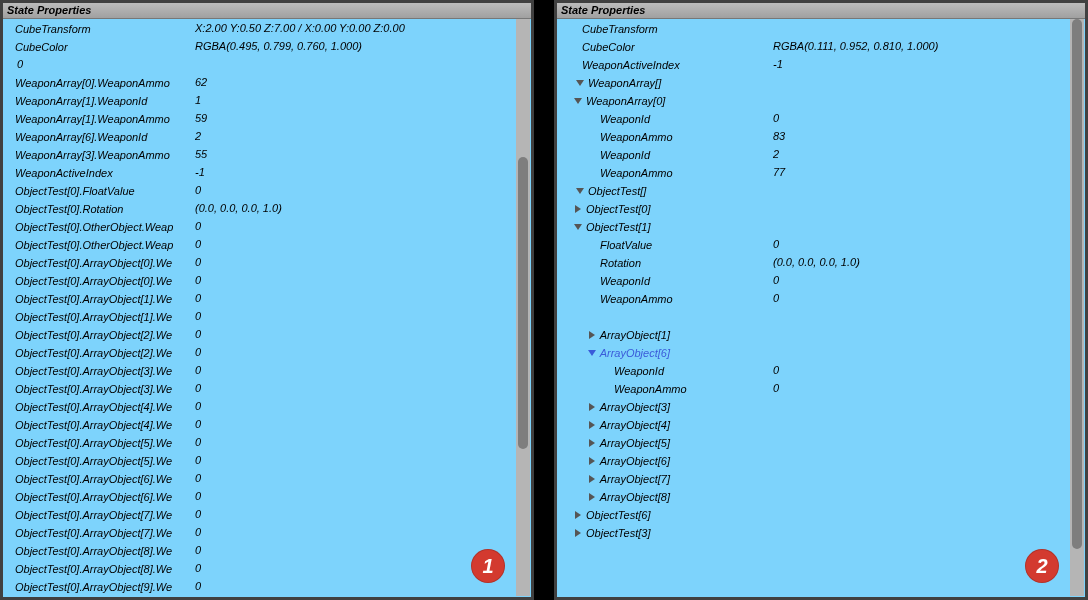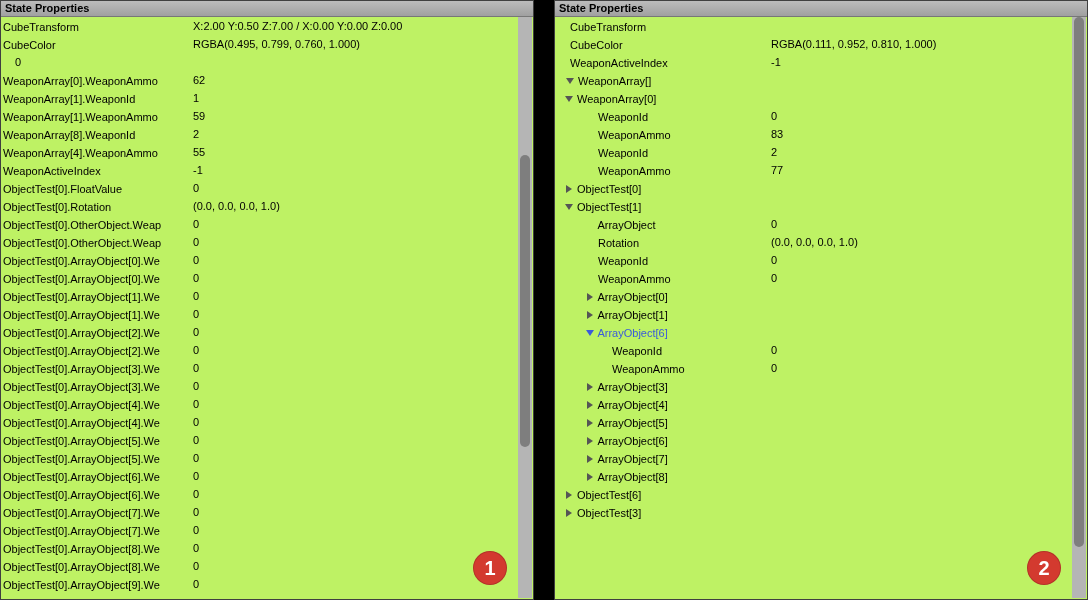--- a/index.html
+++ b/index.html
@@ -19,25 +19,26 @@
     height: 100%;
   }
   .gutter {
     flex: 0 0 20px;
     background: #000;
     display: flex;
     justify-content: flex-end;
   }
   .panel {
     flex: 1 1 0;
-    background: #bef264;
+    background: #7dd3fc;
     position: relative;
     overflow: hidden;
-    border: 1px solid #404040;
+    border: 3px solid #404040;
     box-sizing: border-box;
+    font-style: italic;
   }
   .panel-header {
     height: 16px;
     background: linear-gradient(#bcbcbc, #a0a0a0);
     border-bottom: 1px solid #777;
     font-weight: bold;
     padding: 1px 4px 0 4px;
     box-sizing: border-box;
     font-size: 11px;
   }
@@ -73,23 +74,23 @@
   .arrow {
     display: inline-block;
     width: 10px;
     text-align: center;
   }
   .arrow svg { vertical-align: -1px; }
   .label-text { vertical-align: middle; }
   .selected .label-text { color: #3a5bd9; }
   .selected .arrow path { fill: #3a5bd9; }
   
-  .i0 { padding-left: 2px; }
-  .i1 { padding-left: 10px; }
-  .i2 { padding-left: 9px; }
+  .i0 { padding-left: 12px; }
+  .i1 { padding-left: 18px; }
+  .i2 { padding-left: 16px; }
   .i3 { padding-left: 30px; }
   .i4 { padding-left: 44px; }
 
   
   .scrollbar {
     position: absolute;
     right: 1px;
     width: 14px;
     background: #b5b5b5;
   }
@@ -145,25 +146,25 @@
         </div>
         <div class="row">
           <div class="cell-label i0"><span class="label-text">WeaponArray[1].WeaponId</span></div>
           <div class="cell-value">1</div>
         </div>
         <div class="row">
           <div class="cell-label i0"><span class="label-text">WeaponArray[1].WeaponAmmo</span></div>
           <div class="cell-value">59</div>
         </div>
         <div class="row">
-          <div class="cell-label i0"><span class="label-text">WeaponArray[8].WeaponId</span></div>
+          <div class="cell-label i0"><span class="label-text">WeaponArray[6].WeaponId</span></div>
           <div class="cell-value">2</div>
         </div>
         <div class="row">
-          <div class="cell-label i0"><span class="label-text">WeaponArray[4].WeaponAmmo</span></div>
+          <div class="cell-label i0"><span class="label-text">WeaponArray[3].WeaponAmmo</span></div>
           <div class="cell-value">55</div>
         </div>
         <div class="row">
           <div class="cell-label i0"><span class="label-text">WeaponActiveIndex</span></div>
           <div class="cell-value">-1</div>
         </div>
         <div class="row">
           <div class="cell-label i0"><span class="label-text">ObjectTest[0].FloatValue</span></div>
           <div class="cell-value">0</div>
         </div>
@@ -302,51 +303,54 @@
         </div>
         <div class="row">
           <div class="cell-label i3"><span class="arrow"></span><span class="label-text"> WeaponId</span></div>
           <div class="cell-value">2</div>
         </div>
         <div class="row">
           <div class="cell-label i3"><span class="arrow"></span><span class="label-text"> WeaponAmmo</span></div>
           <div class="cell-value">77</div>
         </div>
         <div class="row">
+          <div class="cell-label i1"><span class="arrow"><svg width="8" height="8">
+                <path d="M0 1 L8 1 L4 7 Z" fill="#555"></path>
+              </svg></span><span class="label-text"> ObjectTest[]</span></div>
+          <div class="cell-value"></div>
+        </div>
+        <div class="row">
           <div class="cell-label i2"><span class="arrow"><svg width="8" height="8">
                 <path d="M1 0 L7 4 L1 8 Z" fill="#555"></path>
               </svg></span><span class="label-text"> ObjectTest[0]</span></div>
           <div class="cell-value"></div>
         </div>
         <div class="row">
           <div class="cell-label i2"><span class="arrow"><svg width="8" height="8">
                 <path d="M0 1 L8 1 L4 7 Z" fill="#555"></path>
               </svg></span><span class="label-text"> ObjectTest[1]</span></div>
           <div class="cell-value"></div>
         </div>
         <div class="row">
-          <div class="cell-label i3"><span class="arrow"></span><span class="label-text"> ArrayObject</span></div>
+          <div class="cell-label i3"><span class="arrow"></span><span class="label-text"> FloatValue</span></div>
           <div class="cell-value">0</div>
         </div>
         <div class="row">
           <div class="cell-label i3"><span class="arrow"></span><span class="label-text"> Rotation</span></div>
           <div class="cell-value">(0.0, 0.0, 0.0, 1.0)</div>
         </div>
         <div class="row">
           <div class="cell-label i3"><span class="arrow"></span><span class="label-text"> WeaponId</span></div>
           <div class="cell-value">0</div>
         </div>
         <div class="row">
           <div class="cell-label i3"><span class="arrow"></span><span class="label-text"> WeaponAmmo</span></div>
           <div class="cell-value">0</div>
         </div>
         <div class="row">
-          <div class="cell-label i3"><span class="arrow"><svg width="8" height="8">
-                <path d="M1 0 L7 4 L1 8 Z" fill="#555"></path>
-              </svg></span><span class="label-text"> ArrayObject[0]</span></div>
           <div class="cell-value"></div>
         </div>
         <div class="row">
           <div class="cell-label i3"><span class="arrow"><svg width="8" height="8">
                 <path d="M1 0 L7 4 L1 8 Z" fill="#555"></path>
               </svg></span><span class="label-text"> ArrayObject[1]</span></div>
           <div class="cell-value"></div>
         </div>
         <div class="row selected">
           <div class="cell-label i3"><span class="arrow"><svg width="8" height="8">

